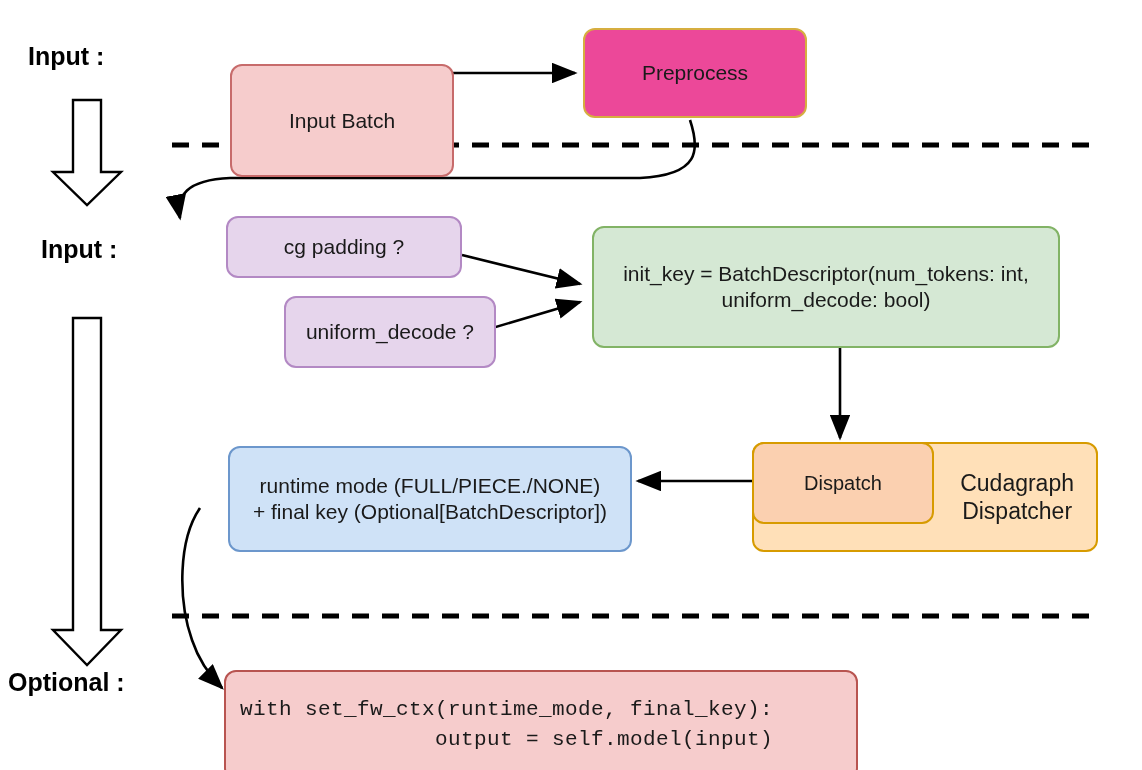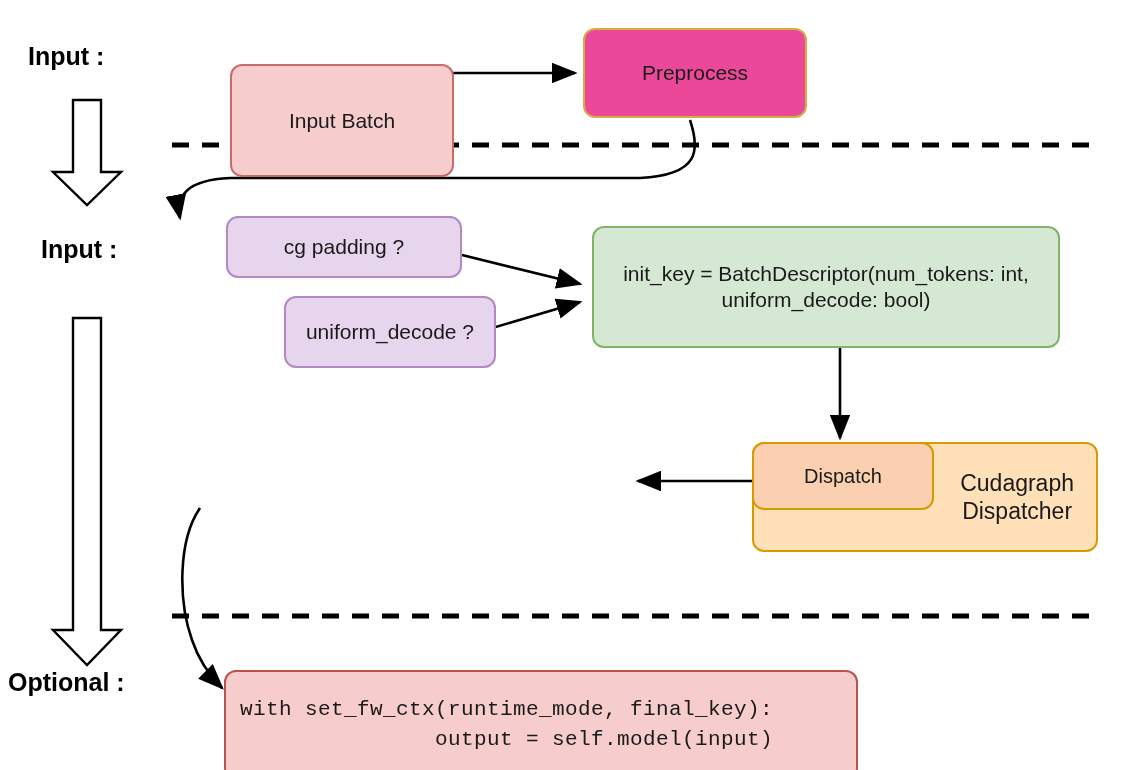--- a/index.html
+++ b/index.html
@@ -155,19 +155,21 @@
   <div class="node purple" style="left:226px; top:216px; width:236px; height:62px;">cg padding ?</div>
 
   <div class="node purple" style="left:244px; top:296px; width:212px; height:72px;margin-left:40px;">uniform_decode ?</div>
 
   <div class="node green" style="left:592px; top:226px; width:468px; height:122px;">init_key = BatchDescriptor(num_tokens: int,
 uniform_decode: bool)</div>
 
   <div class="node orange-outer" style="left:752px; top:442px; width:346px; height:110px;">Cudagraph
 Dispatcher</div>
 
-  <div class="node orange-inner" style="left:752px; top:442px; width:182px; height:68px;">Dispatch</div>
+  <div class="node orange-inner" style="left:752px; top:442px; width:182px; height:82px;">Dispatch</div>
 
+  <div class="node blue" style="left:228px; top:446px; width:404px; height:106px;">runtime mode (FULL/PIECE./NONE)
++ final key (Optional[BatchDescriptor])</div>
 
   <div class="node code" style="left:224px; top:645px; width:634px; height:110px;">with set_fw_ctx(runtime_mode, final_key):
     output = self.model(input)</div>
 
 </div>
 
 </body></html>

